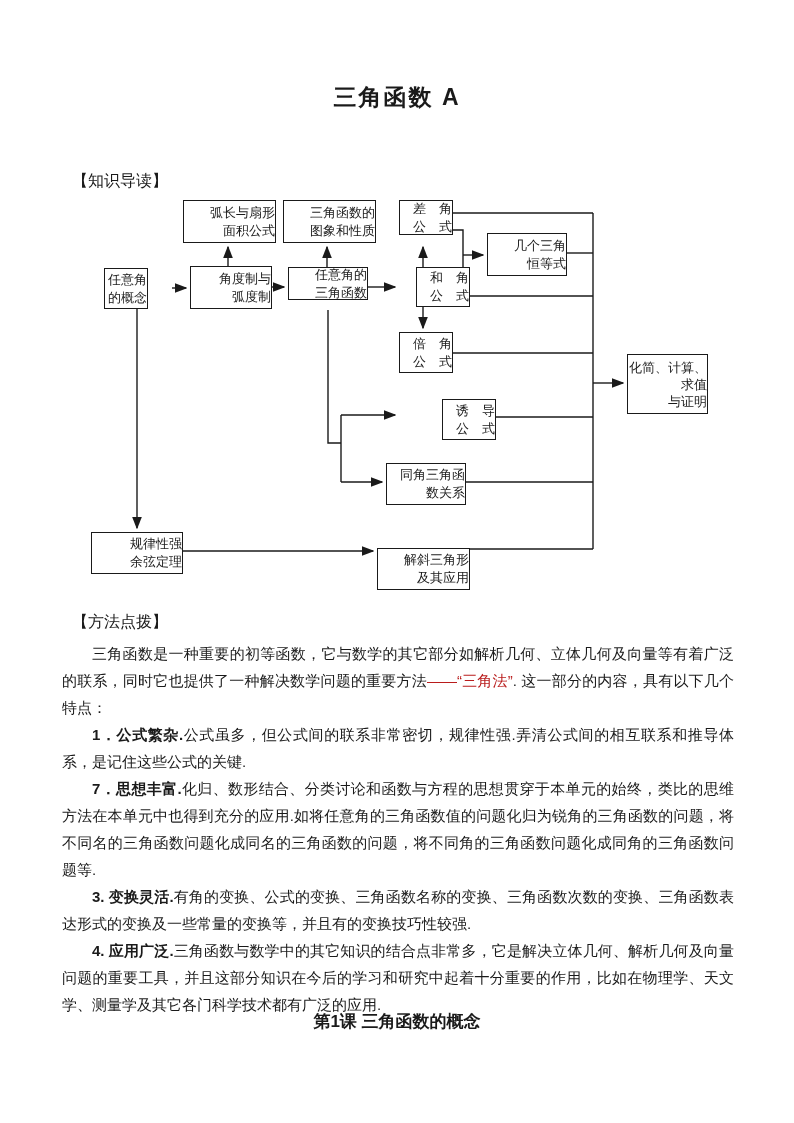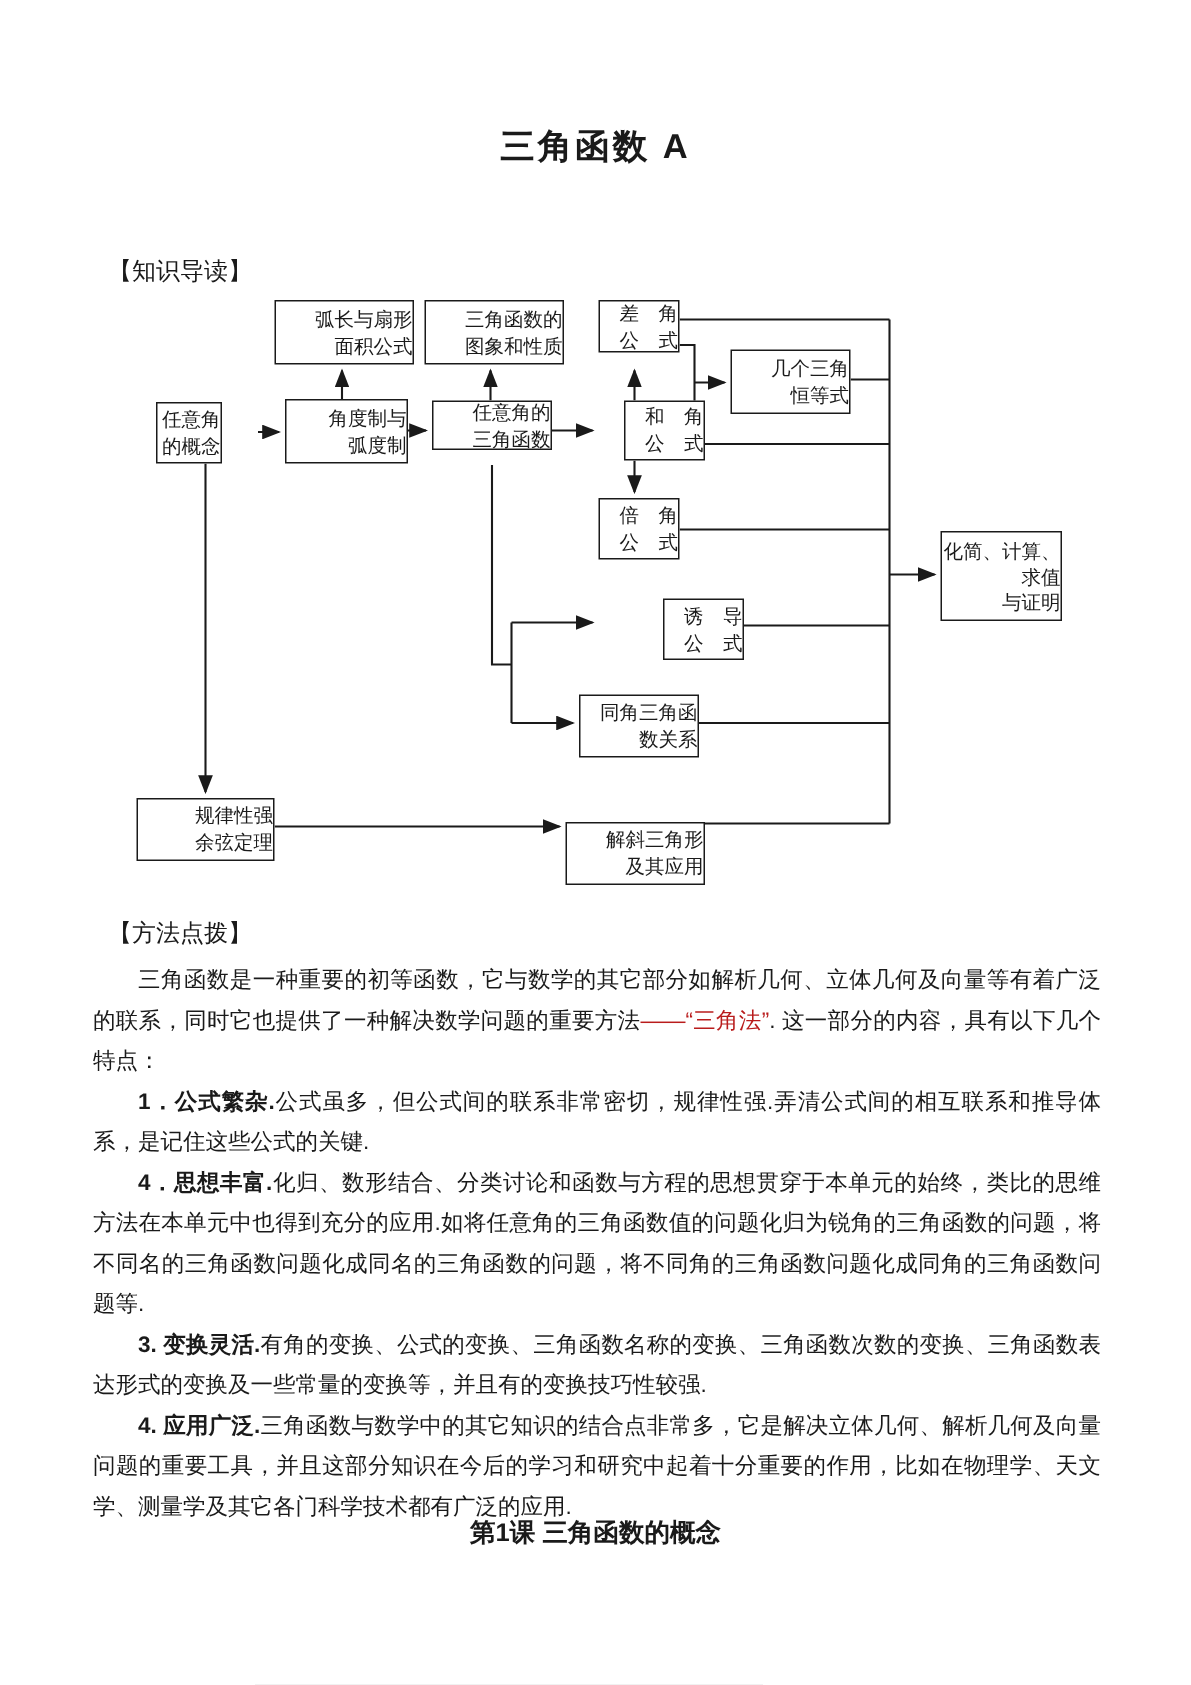--- a/index.html
+++ b/index.html
@@ -164,20 +164,20 @@
       <span>解斜三角形</span>
       <span>及其应用</span>
     </div>
   </div>
 
   <div class="sec-label method">【方法点拨】</div>
 
   <div class="body-text">
     <p><span>三角函数是一种重要的初等函数，它与数学的其它部分如解析几何、立体几何及向量等有着广泛的联系，同时它也提供了一种解决数学问题的重要方法</span><span class="gray">——“三角法”</span><span>. 这一部分的内容，具有以下几个特点：</span></p>
     <p><b>1．公式繁杂.</b><span>公式虽多，但公式间的联系非常密切，规律性强.弄清公式间的相互联系和推导体系，是记住这些公式的关键.</span></p>
-    <p><b>4．思想丰富.</b><span>化归、数形结合、分类讨论和函数与方程的思想贯穿于本单元的始终，类比的思维方法在本单元中也得到充分的应用.如将任意角的三角函数值的问题化归为锐角的三角函数的问题，将不同名的三角函数问题化成同名的三角函数的问题，将不同角的三角函数问题化成同角的三角函数问题等.</span></p>
+    <p><b>7．思想丰富.</b><span>化归、数形结合、分类讨论和函数与方程的思想贯穿于本单元的始终，类比的思维方法在本单元中也得到充分的应用.如将任意角的三角函数值的问题化归为锐角的三角函数的问题，将不同名的三角函数问题化成同名的三角函数的问题，将不同角的三角函数问题化成同角的三角函数问题等.</span></p>
     <p><b>3. 变换灵活.</b><span>有角的变换、公式的变换、三角函数名称的变换、三角函数次数的变换、三角函数表达形式的变换及一些常量的变换等，并且有的变换技巧性较强.</span></p>
     <p><b>4. 应用广泛.</b><span>三角函数与数学中的其它知识的结合点非常多，它是解决立体几何、解析几何及向量问题的重要工具，并且这部分知识在今后的学习和研究中起着十分重要的作用，比如在物理学、天文学、测量学及其它各门科学技术都有广泛的应用.</span></p>
   </div>
 
   <div class="lesson-title">第1课 三角函数的概念</div>
 
 </div>
 
 </body></html>

